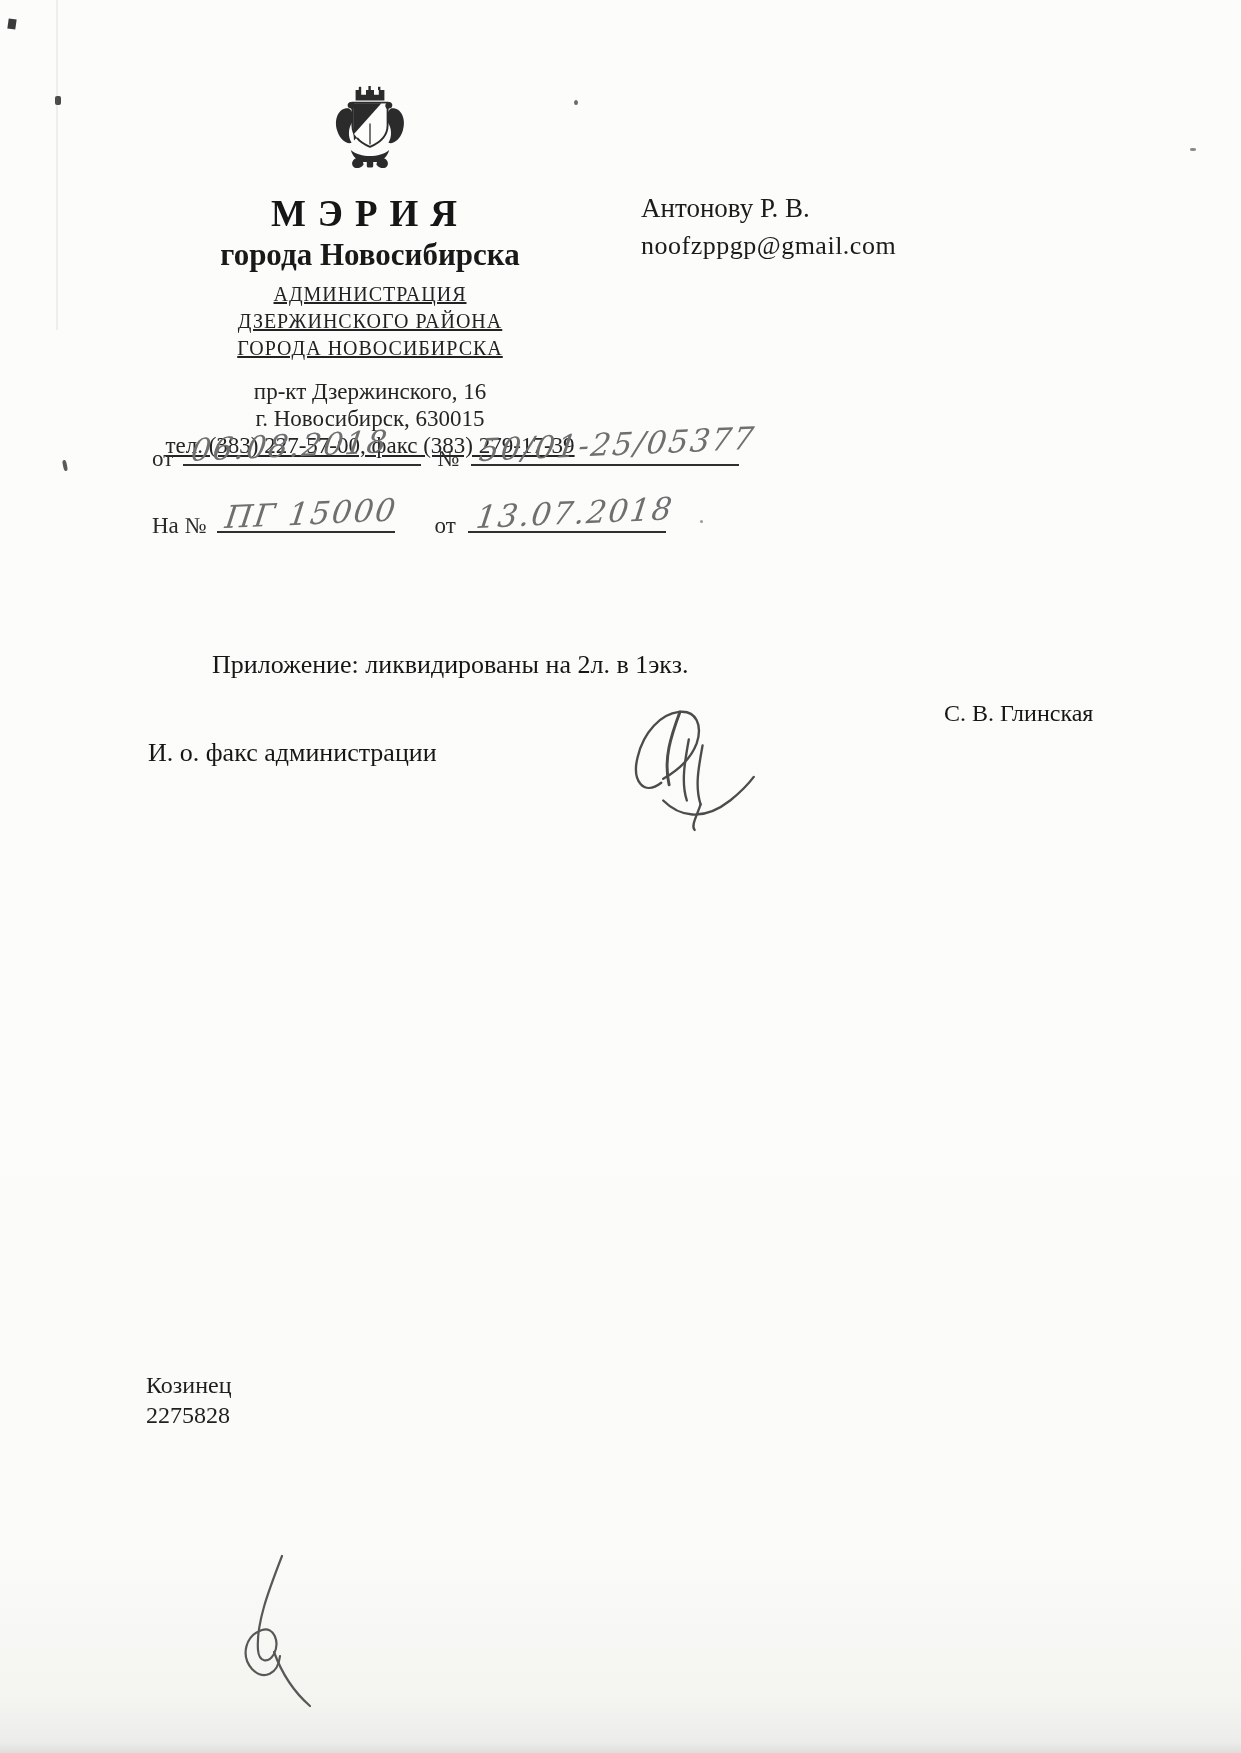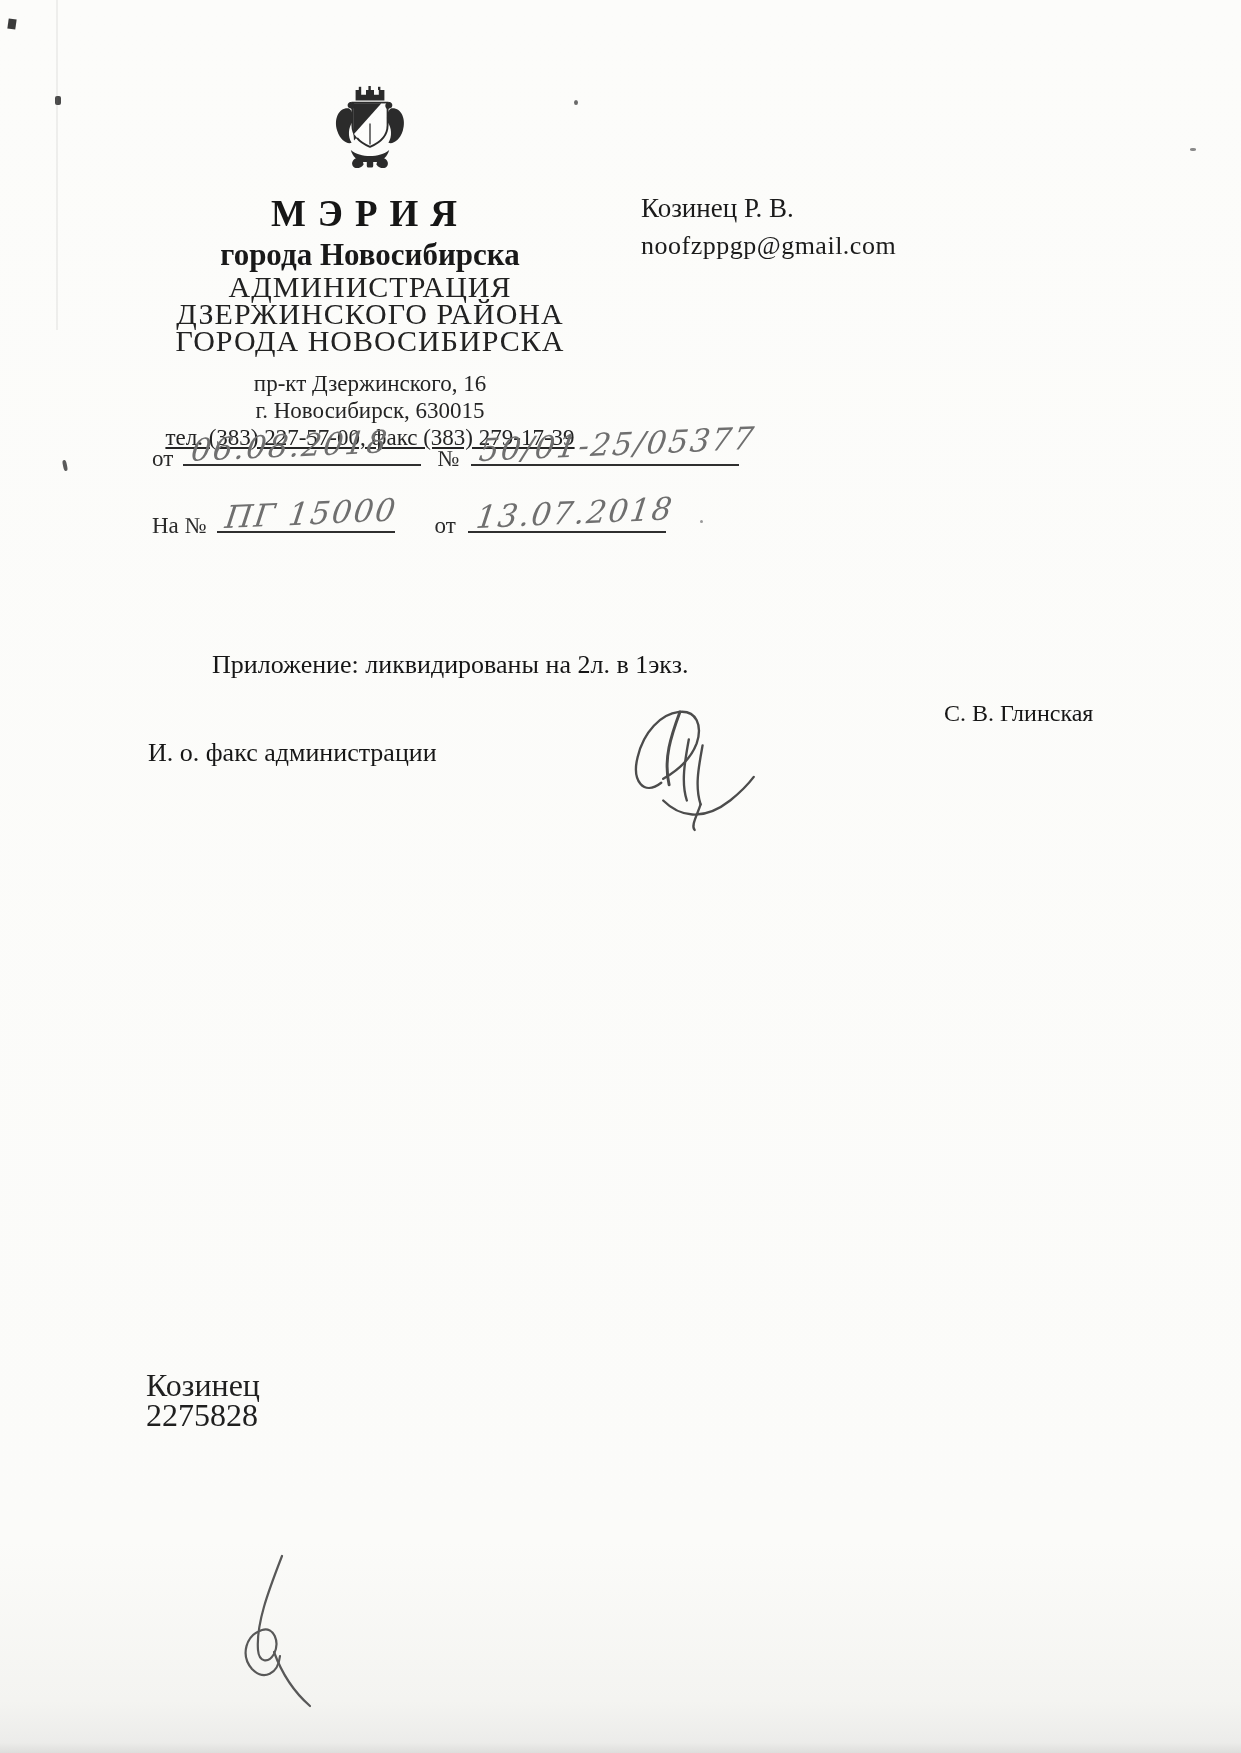--- a/index.html
+++ b/index.html
@@ -10,21 +10,21 @@
     background:linear-gradient(180deg,#fcfcfa 0%,#fbfbf9 88%,#f4f4f1 97%,#ececea 99.4%,#dededc 100%);
     overflow:hidden;
     font-family:"Liberation Serif",serif;
     color:#1d1d1d;
   }
   
   .letterhead{position:absolute;left:108px;top:86px;width:524px;text-align:center;}
   .emblem{display:block;margin:0 auto;width:96px;height:88px;}
   .org1{margin-top:18px;font-size:37px;font-weight:bold;letter-spacing:12px;color:#161616;}
   .org2{margin-top:2px;font-size:31px;font-weight:bold;color:#191919;}
-  .dept{margin-top:0;font-size:30px;line-height:27px;letter-spacing:1px;color:#222;}
+  .dept{margin-top:8px;font-size:20px;line-height:27px;letter-spacing:1px;color:#222;text-decoration:underline;}
   .addr{margin-top:16px;font-size:23px;line-height:27px;color:#242424;}
   .phone{font-size:23px;line-height:27px;color:#242424;margin-left:-46px;width:616px;text-decoration:underline;}
   
   .refline{position:absolute;left:152px;height:46px;font-size:23px;color:#2a2a2a;white-space:nowrap;}
   .refline .lbl{display:inline-block;vertical-align:baseline;}
   .slot{display:inline-block;border-bottom:2px solid #2f2f2f;vertical-align:baseline;position:relative;height:34px;}
   .handwriting{
     position:absolute;left:6px;bottom:-4px;
     font-family:"DejaVu Serif",serif;font-style:italic;
     color:#6f6f6f;font-size:31px;letter-spacing:2px;white-space:nowrap;
@@ -45,21 +45,21 @@
   .body-par{
     position:absolute;left:140px;top:560px;width:948px;
     font-size:26px;line-height:36px;text-align:justify;text-indent:72px;color:#161616;
   }
   .attachment{position:absolute;left:212px;top:650px;font-size:26px;color:#161616;}
   
   .sig-title{position:absolute;left:148px;top:738px;font-size:26px;color:#161616;}
   .sig-name{position:absolute;left:896px;top:700px;font-size:24px;color:#161616;margin-left:48px;}
   .sig-graphic{position:absolute;left:592px;top:706px;width:168px;height:126px;}
   
-  .executor{position:absolute;left:146px;top:1370px;font-size:32px;line-height:30px;color:#1f1f1f;}
+  .executor{position:absolute;left:146px;top:1370px;font-size:24px;line-height:30px;color:#1f1f1f;}
   .paraph-graphic{position:absolute;left:212px;top:1552px;width:104px;height:158px;}
   
   .speck{position:absolute;background:#3a3a3a;}
   .speck1{left:8px;top:19px;width:8px;height:10px;transform:rotate(8deg);}
   .speck2{left:55px;top:96px;width:6px;height:9px;border-radius:2px;background:#4a4a4a;}
   .speck3{left:63px;top:460px;width:4px;height:11px;border-radius:40%;background:#5a5a5a;transform:rotate(-12deg);}
   .speck4{left:574px;top:100px;width:4px;height:5px;border-radius:50%;background:#6a6a6a;}
   .speck5{left:1190px;top:148px;width:6px;height:3px;background:#8a8a8a;border-radius:40%;}
   .speck6{left:700px;top:520px;width:3px;height:3px;border-radius:50%;background:#9a9a9a;}
   .edge-streak{position:absolute;left:56px;top:0;width:2px;height:330px;background:rgba(120,120,120,0.10);}
@@ -119,21 +119,21 @@
 
   <div class="refline ref1">
     <span class="lbl">от</span><span class="slot slot-out-date"><span class="handwriting">06.08.2018</span></span><span class="lbl numsign">№</span><span class="slot slot-out-num"><span class="handwriting">50/01-25/05377</span></span>
   </div>
 
   <div class="refline ref2">
     <span class="lbl">На №</span><span class="slot slot-in-num"><span class="handwriting">ПГ 15000</span></span><span class="lbl ot">от</span><span class="slot slot-in-date"><span class="handwriting">13.07.2018</span></span>
   </div>
 
   <div class="recipient">
-    <div>Козинец Р. В.</div>
+    <div>Антонову Р. В.</div>
     <div class="email">noofzppgp@gmail.com</div>
   </div>
 
   <div class="attachment">Приложение: ликвидированы на 2л. в 1экз.</div>
 
   <div class="sig-title">И. о. факс администрации</div>
   <svg class="sig-graphic" viewBox="0 0 170 128" aria-hidden="true">
     <g fill="none" stroke="#4c4c4c" stroke-width="2.4" stroke-linecap="round">
       <path d="M70 78 C52 92 40 76 46 52 C52 26 70 8 88 6 C106 4 112 20 106 38 C100 54 86 66 72 74"></path>
       <path d="M89 6 C80 30 72 54 78 80" stroke-width="3"></path>

